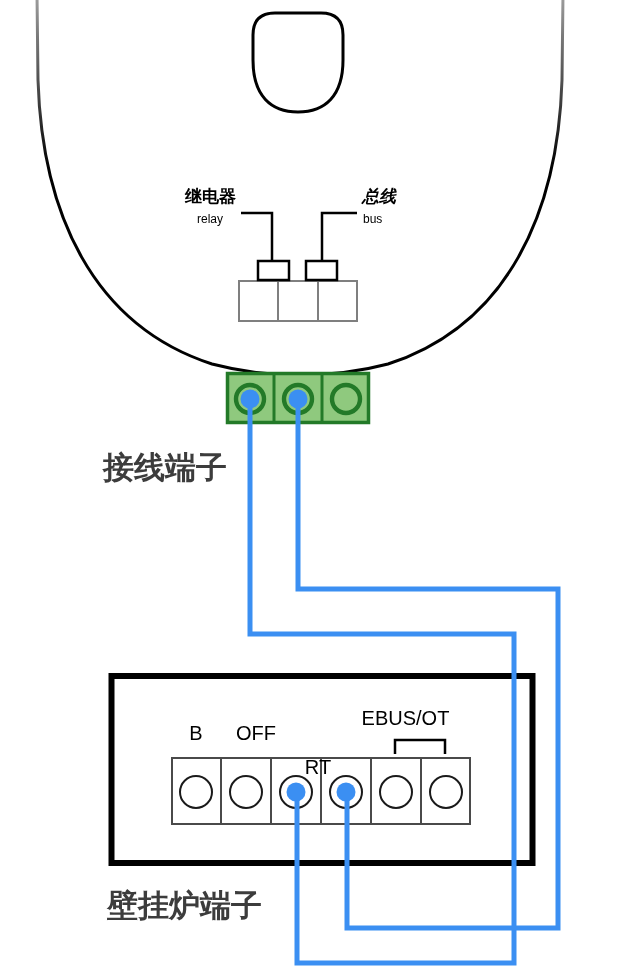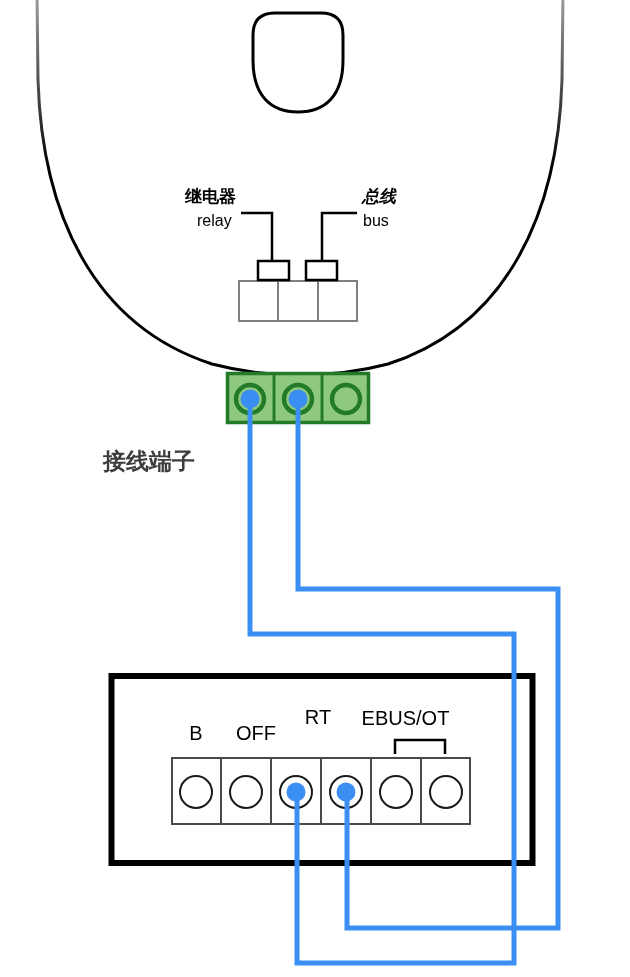--- a/index.html
+++ b/index.html
@@ -3,22 +3,22 @@
 <meta charset="utf-8">
 <style>
   html,body{margin:0;padding:0;background:#fff;}
   .stage{
     position:relative;width:630px;height:977px;background:#ffffff;
     overflow:hidden;font-family:"Liberation Sans",sans-serif;
   }
   .stage svg{position:absolute;left:0;top:0;}
   .lbl{position:absolute;line-height:1;white-space:nowrap;color:#000;}
   .zh-small{font-size:17px;font-weight:600;}
-  .en-small{font-size:16px;font-weight:400;}
-  .big-label{font-size:23px;font-weight:700;color:#3C3C3C;font-family:Liberation Mono, monospace;}
+  .en-small{font-size:12px;font-weight:400;}
+  .big-label{font-size:31px;font-weight:700;color:#3C3C3C;}
   .term-label{font-size:20px;font-weight:400;text-align:center;}
 </style>
 </head>
 <body>
 
 <div class="stage">
 
   <svg width="630" height="977" viewBox="0 0 630 977">
     <defs>
       <linearGradient id="fadeStroke" x1="0" y1="0" x2="0" y2="170" gradientUnits="userSpaceOnUse">
@@ -79,17 +79,18 @@
   <div class="lbl zh-small" style="left:185px;top:188px;">继电器</div>
   <div class="lbl en-small" style="left:197px;top:213px;">relay</div>
 
   <div class="lbl zh-small" style="left:362px;top:188px;font-style:italic;">总线</div>
   <div class="lbl en-small" style="left:363px;top:213px;text-align:right;">bus</div>
 
   <div class="lbl big-label" style="left:103px;top:452px;">接线端子</div>
 
   <div class="lbl term-label" style="left:171px;top:723px;width:50px;">B</div>
   <div class="lbl term-label" style="left:229px;top:723px;width:54px;">OFF</div>
-  <div class="lbl term-label" style="left:288px;top:707px;width:60px;text-align:center;">RT</div>
+  <div class="lbl term-label" style="left:288px;top:757px;width:60px;text-align:center;">RT</div>
   <div class="lbl term-label" style="left:345px;top:708px;width:121px;">EBUS/OT</div>
 
+  <div class="lbl big-label" style="left:107px;top:890px;">壁挂炉端子</div>
 
 </div>
 
 </body></html>

